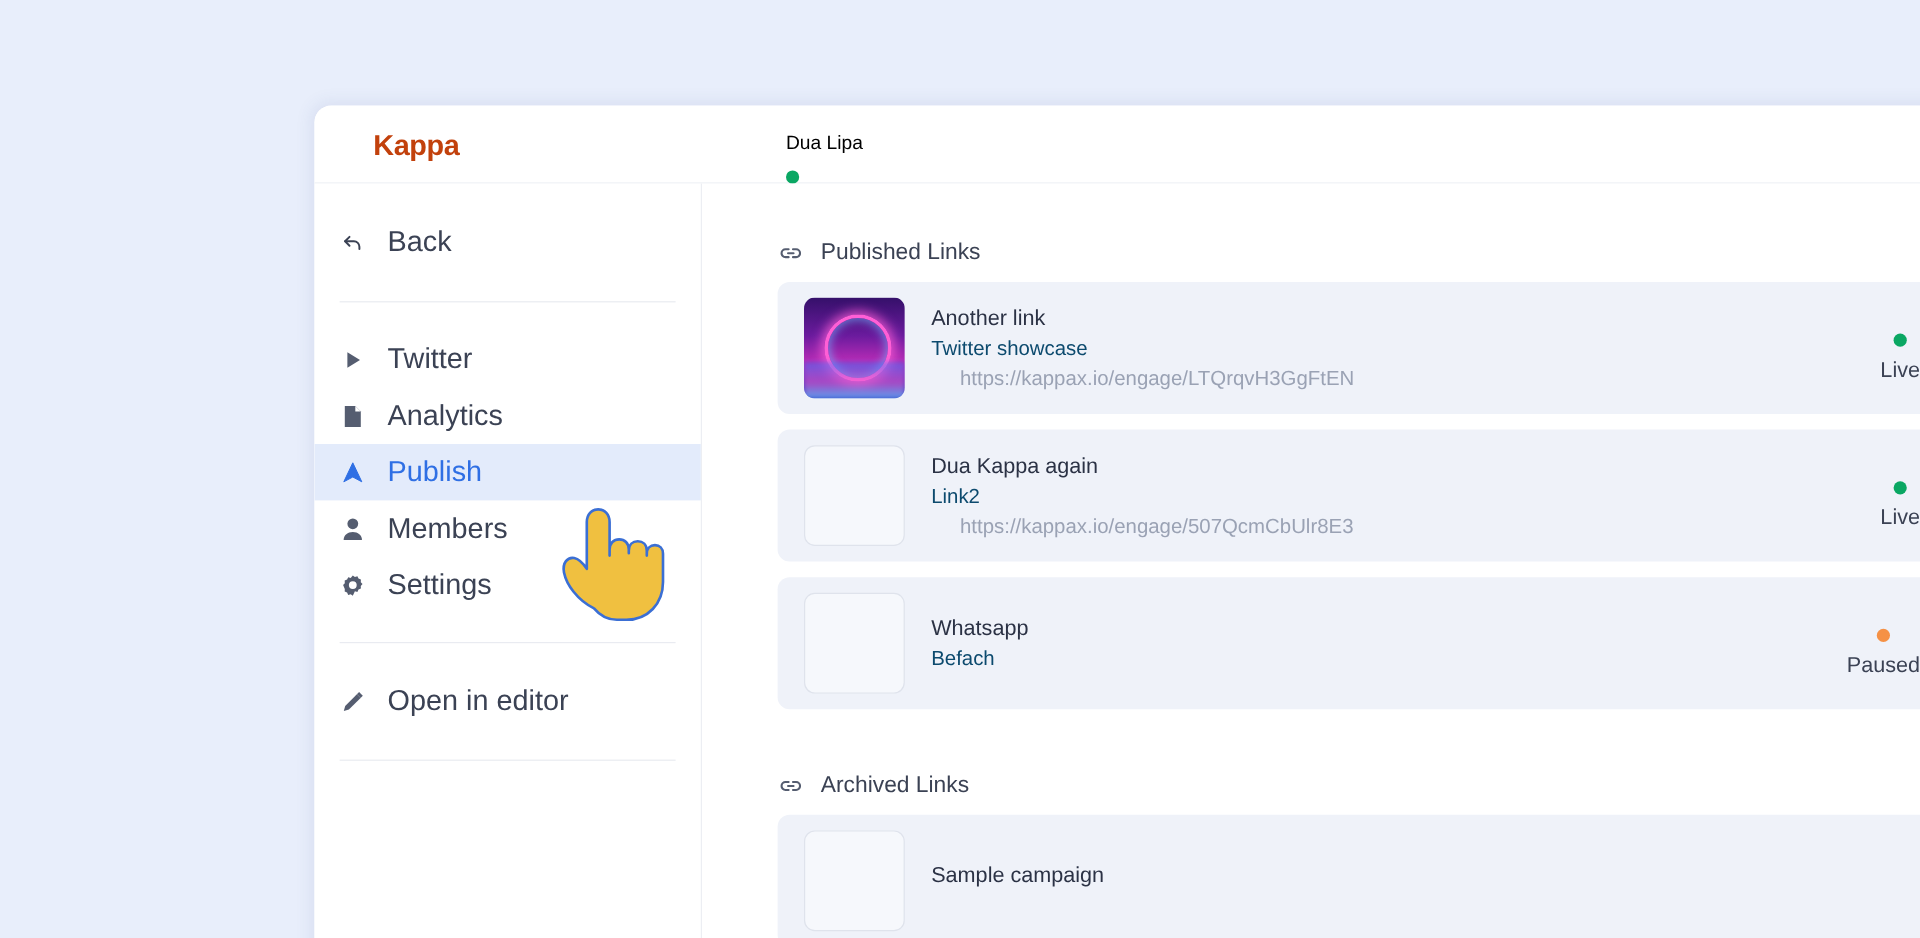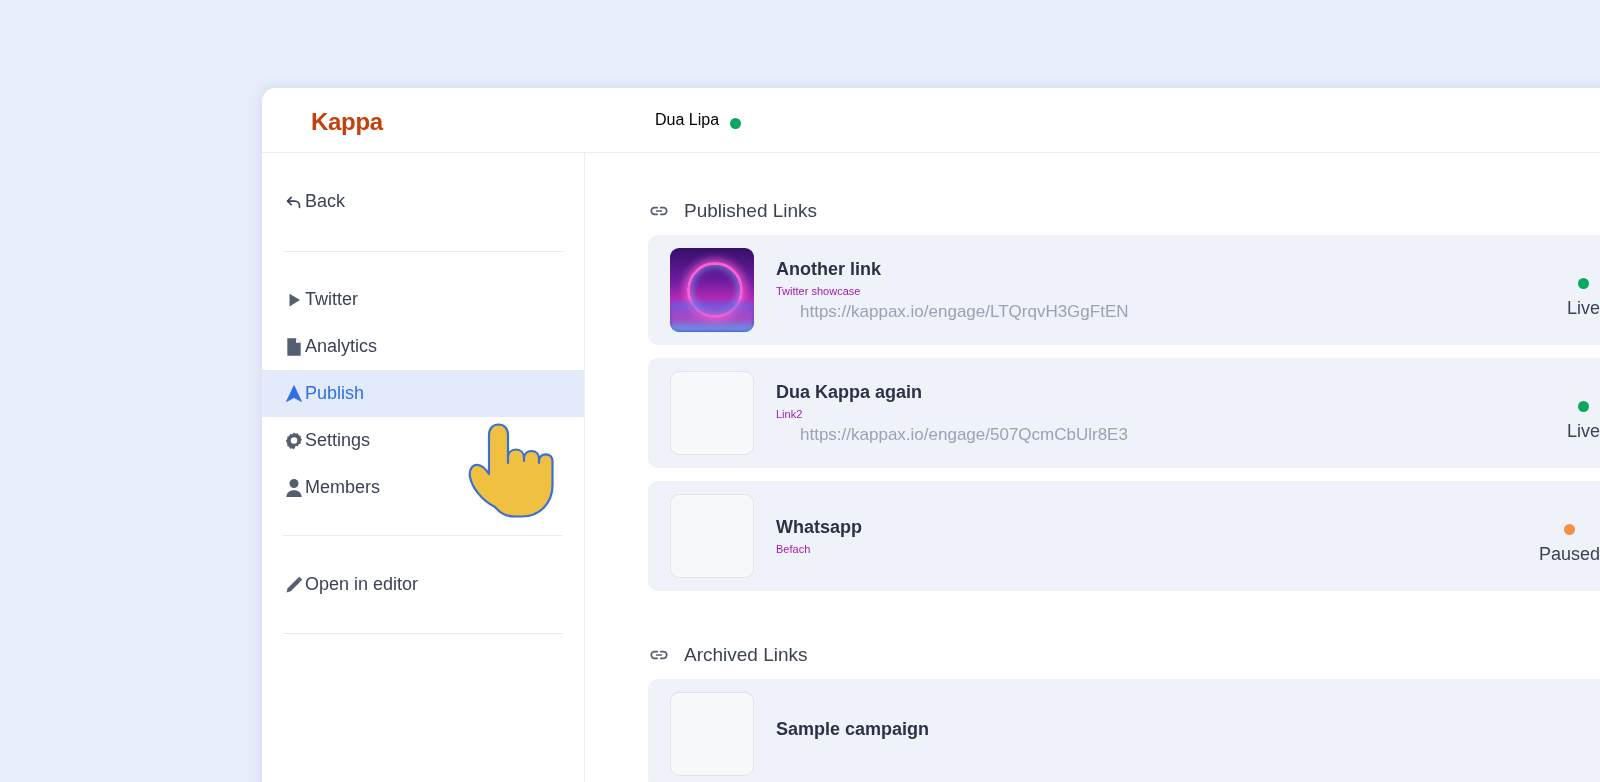--- a/index.html
+++ b/index.html
@@ -48,22 +48,23 @@
     color: #c2410c;
     letter-spacing: -0.3px;
     margin-left: 28px;
   }
 
   #project-head {
     position: absolute;
     left: 393px;
     top: 23px;
     display: flex;
-    align-items: flex-end;
+    align-items: flex-start;
     gap: 11px;
+    flex-direction: column;
   }
 
   #project-status-dot {
     width: 11px;
     height: 11px;
     border-radius: 50%;
     background: #0aa763;
     margin-top: 2px;
   }
 
@@ -74,25 +75,26 @@
     top: 65px;
     width: 323px;
     height: 695px;
     background: #ffffff;
     border-right: 1px solid #eceef3;
   }
 
   .nav-item {
     display: flex;
     align-items: center;
+    gap: 18px;
     height: 47px;
     padding-left: 21px;
     cursor: pointer;
     color: #3b4254;
-    font-size: 18px;
+    font-size: 24px;
   }
 
   .nav-item .ico {
     width: 22px;
     height: 22px;
     display: flex;
     align-items: center;
     justify-content: center;
     flex: 0 0 22px;
   }
@@ -192,26 +194,26 @@
 
   .card-text {
     margin-left: 22px;
     display: flex;
     flex-direction: column;
     gap: 5px;
   }
 
   .card-title {
     font-size: 18px;
-    font-weight: bold;
+    font-weight: normal;
     color: #2b3245;
   }
   .card-sub {
-    font-size: 11px;
-    color: #a21caf;
+    font-size: 17px;
+    color: #0c4a6e;
   }
   .card-url {
     font-size: 17px;
     color: #9aa2b4;
     margin-left: 24px;
   }
 
   .card-status {
     position: absolute;
     right: 24px;
@@ -299,36 +301,36 @@
         <span class="ico">
           <svg width="20" height="20" viewBox="0 0 24 24">
             <path d="M12 2 L21 21 L12 16.2 L3 21 Z" fill="#2f6fe4"></path>
           </svg>
         </span>
         <span>Publish</span>
       </div>
 
       <div class="nav-item">
         <span class="ico">
+          <svg width="18" height="20" viewBox="0 0 20 22">
+            <circle cx="10" cy="6" r="5" fill="#555d70"></circle>
+            <path d="M1.5 21c0-4.7 3.8-7.5 8.5-7.5s8.5 2.8 8.5 7.5Z" fill="#555d70"></path>
+          </svg>
+        </span>
+        <span>Members</span>
+      </div>
+
+      <div class="nav-item">
+        <span class="ico">
           <svg width="20" height="20" viewBox="0 0 24 24">
             <path fill="#555d70" d="M12 1.8l2.1 1.5 2.5-.6 1.1 2.3 2.4 1-.1 2.6 1.7 1.9-1.7 1.9.1 2.6-2.4 1-1.1 2.3-2.5-.6L12 22.2l-2.1-1.5-2.5.6-1.1-2.3-2.4-1 .1-2.6L2.3 11.5 4 9.6l-.1-2.6 2.4-1 1.1-2.3 2.5.6z"></path>
             <circle cx="12" cy="11.5" r="3.9" fill="#ffffff"></circle>
           </svg>
         </span>
         <span>Settings</span>
-      </div>
-
-      <div class="nav-item">
-        <span class="ico">
-          <svg width="18" height="20" viewBox="0 0 20 22">
-            <circle cx="10" cy="6" r="5" fill="#555d70"></circle>
-            <path d="M1.5 21c0-4.7 3.8-7.5 8.5-7.5s8.5 2.8 8.5 7.5Z" fill="#555d70"></path>
-          </svg>
-        </span>
-        <span>Members</span>
       </div>
 
     </div>
 
     <div class="sidebar-divider"></div>
 
     <div id="nav-editor-wrap">
       <div class="nav-item">
         <span class="ico">
           <svg width="20" height="20" viewBox="0 0 24 24">

